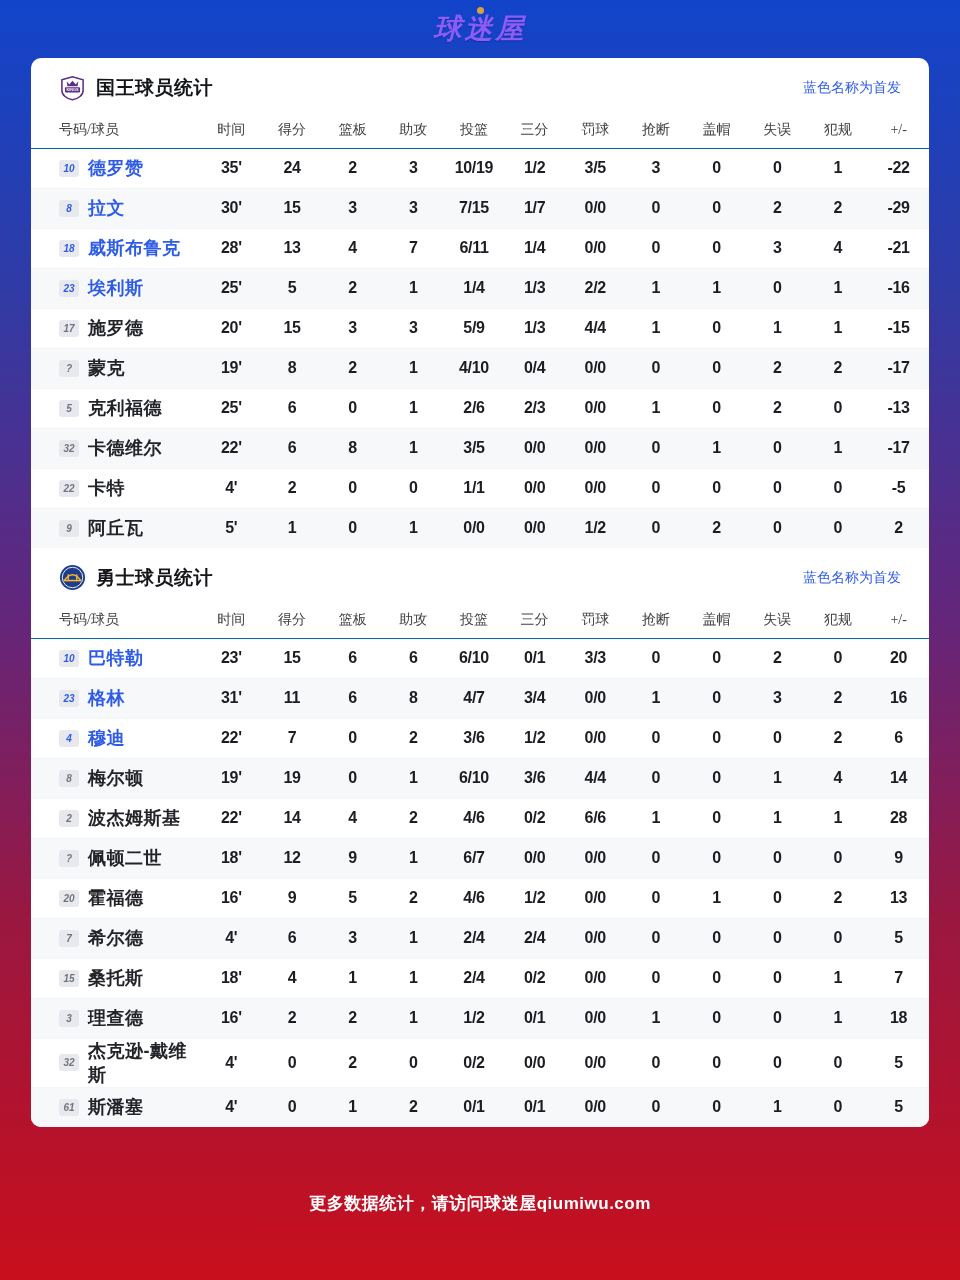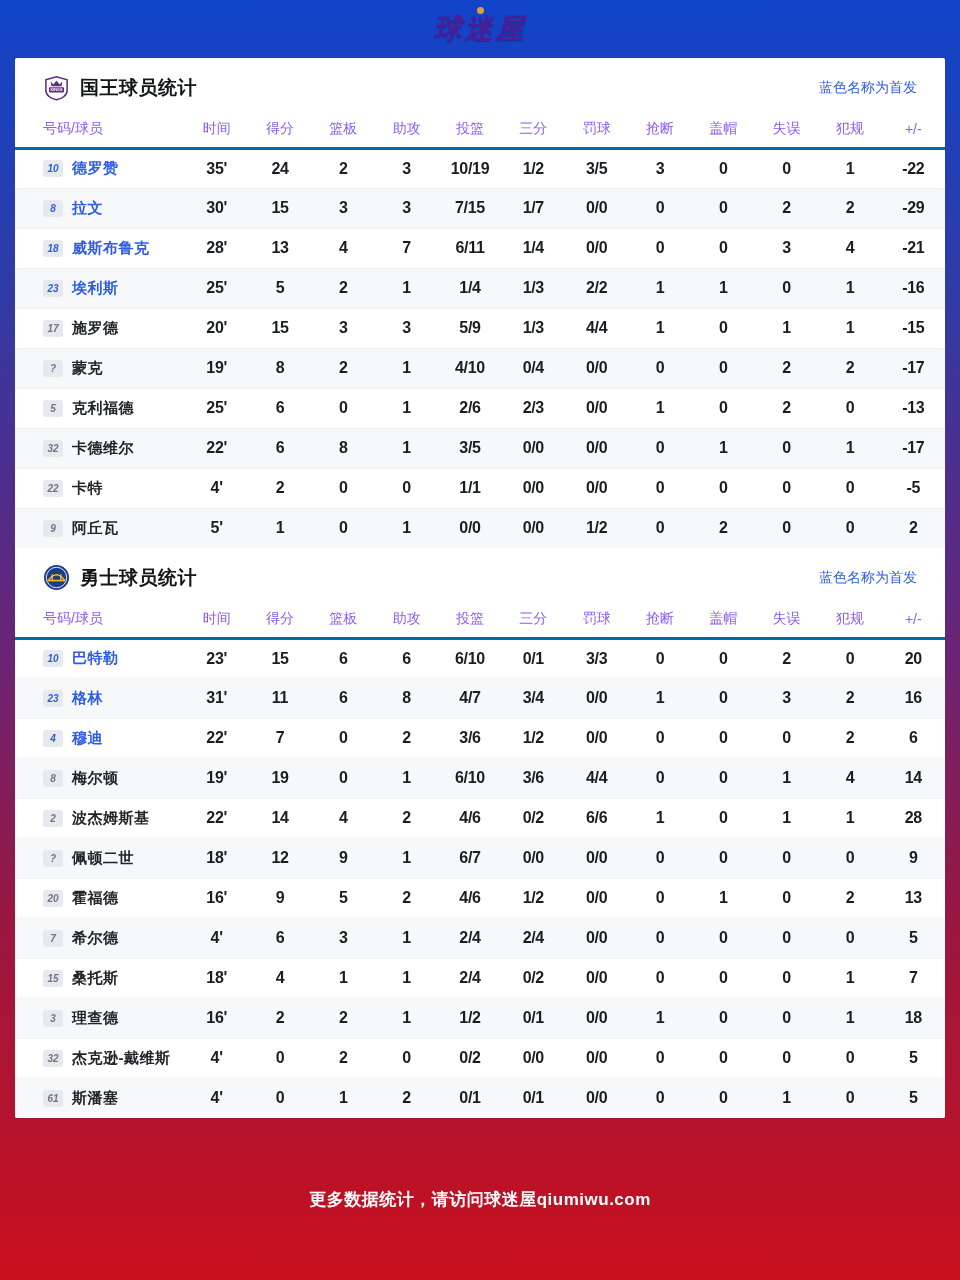--- a/index.html
+++ b/index.html
@@ -5,57 +5,57 @@
   * { margin:0; padding:0; box-sizing:border-box; }
   html,body { width:960px; height:1280px; }
   body {
     font-family:"Liberation Sans","DejaVu Sans",sans-serif;
     background:linear-gradient(180deg,#1144ca 0%,#2f3ba6 22%,#63267b 48%,#9a1740 72%,#c90f1d 100%);
     display:flex; flex-direction:column;
     overflow:hidden;
   }
   .app-header { height:58px; display:flex; align-items:center; justify-content:center; flex:0 0 auto; }
   .brand-logo {
-    color:#4c1d95; font-size:28px; font-weight:800; font-style:italic;
+    color:#8b5cf6; font-size:28px; font-weight:800; font-style:italic;
     letter-spacing:3px; position:relative; text-shadow:0 1px 1px rgba(0,0,40,.25);
   }
   .brand-logo::before {
     content:""; position:absolute; width:7px; height:7px; border-radius:50%;
     background:#d7a13c; top:-3px; left:47%;
   }
   .card {
-    margin:0 15px; background:#ffffff; border-radius:2px; flex:0 0 auto;
+    margin:0 31px; background:#ffffff; border-radius:10px; flex:0 0 auto;
     overflow:hidden;
   }
   .section-header { display:flex; align-items:center; padding:16px 28px 11px 28px; }
   .team-logo { width:27px; height:27px; flex:0 0 auto; display:flex; }
   .section-title { font-size:19px; font-weight:700; color:#15161a; margin-left:10px; letter-spacing:.5px; }
   .legend { margin-left:auto; color:#2e5ce6; font-size:14px; }
   table { width:100%; border-collapse:collapse; table-layout:fixed; }
   col.c-player { width:170px; }
   thead th {
-    color:#8b5cf6; font-weight:400; font-size:14px; height:36px;
-    text-align:center; vertical-align:middle; border-bottom:3px solid #0369a1;
+    color:#404040; font-weight:400; font-size:14px; height:36px;
+    text-align:center; vertical-align:middle; border-bottom:1px solid #0369a1;font-family:Liberation Serif, serif;
   }
   thead th:first-child { text-align:left; padding-left:28px; }
   tbody td {
     height:40px; text-align:center; vertical-align:middle;
     font-size:16px; font-weight:700; color:#1c1d22; letter-spacing:-.3px;
     border-top:1px solid #f3f4f7;
   }
   tbody tr:first-child td { border-top:none; }
   tbody tr:nth-child(even) { background:#f7f8fa; }
   td.player-cell { text-align:left; padding-left:28px; }
   .player-wrap { display:flex; align-items:center; gap:9px; }
   .jersey-badge {
     min-width:20px; height:17px; padding:0 3px; background:#e8e9ee; border-radius:3px;
     display:inline-flex; align-items:center; justify-content:center;
     font-size:10px; font-style:italic; font-weight:700; color:#71757f; letter-spacing:0;
   }
-  .player-name { font-size:15px; font-weight:700; color:#23242a; letter-spacing:.5px; }
+  .player-name { font-size:18px; font-weight:700; color:#23242a; letter-spacing:.5px; }
   tr.starter .player-name, tr.starter .jersey-badge { color:#2e5ce6; }
   .page-footer { flex:1 1 auto; display:flex; align-items:center; justify-content:center; }
   .footer-text { color:#ffffff; font-size:17px; font-weight:700; letter-spacing:.5px; }
 </style>
 </head>
 <body>
 
 <header class="app-header">
   <div class="brand-logo">球迷屋</div>
 </header>

